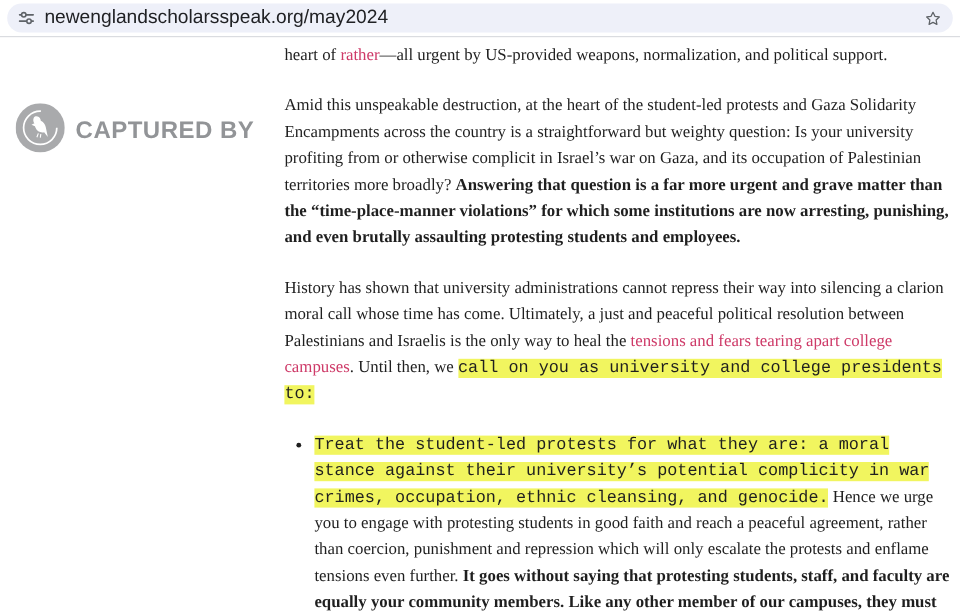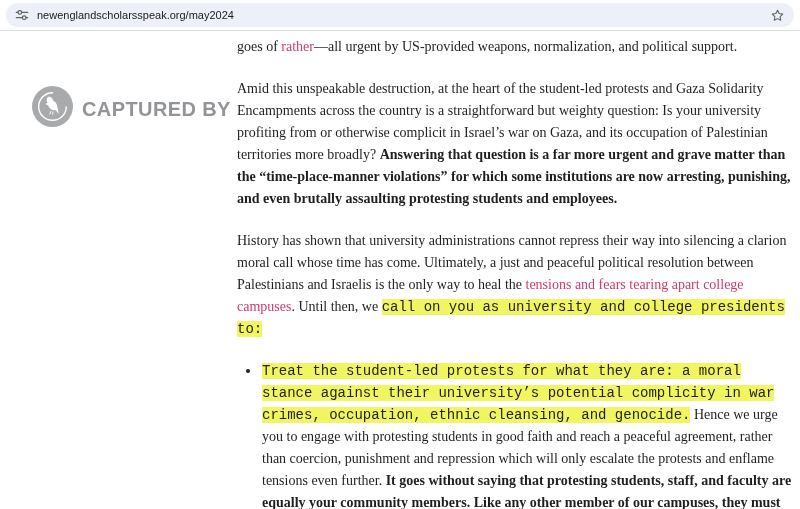--- a/index.html
+++ b/index.html
@@ -27,31 +27,31 @@
     background: #eef0f9;
     border-radius: 13px;
     display: flex;
     align-items: center;
     padding: 0 9px;
   }
   .omnibox .tune { display: flex; align-items: center; margin-right: 8px; }
   .omnibox .url {
     flex: 1;
     font-family: "Liberation Sans", sans-serif;
-    font-size: 11px;
+    font-size: 16px;
     color: #202124;
     white-space: nowrap;
     overflow: hidden;
   }
   .omnibox .star { display: flex; align-items: center; margin-left: 8px; cursor: pointer; }
 
   
   .watermark {
     position: absolute;
-    left: 32px; top: 86px;
+    left: 13px; top: 86px;
     display: flex;
     align-items: center;
     gap: 9px;
   }
   .wm-text {
     font-family: "Liberation Sans", sans-serif;
     font-weight: bold;
     font-size: 20px;
     line-height: 22px;
     color: #929497;
@@ -110,21 +110,21 @@
       <path stroke="#ffffff" stroke-width="0.9" d="M18.5 24.5l-1.2 3.2M20.5 25l-.4 3"></path>
     </svg>
   </span>
   <div class="wm-text">
     <div>CAPTURED BY</div>
   </div>
 </div>
 
 <div class="article">
 
-  <p><span>goes of </span><a class="link">rather</a><span>—all urgent by US-provided weapons, normalization, and political support.</span></p>
+  <p><span>heart of </span><a class="link">rather</a><span>—all urgent by US-provided weapons, normalization, and political support.</span></p>
 
   <p><span>Amid this unspeakable destruction, at the heart of the student-led protests and Gaza Solidarity Encampments across the country is a straightforward but weighty question: Is your university profiting from or otherwise complicit in Israel’s war on Gaza, and its occupation of Palestinian territories more broadly? </span><span class="b">Answering that question is a far more urgent and grave matter than the “time-place-manner violations” for which some institutions are now arresting, punishing, and even brutally assaulting protesting students and employees.</span></p>
 
   <p><span>History has shown that university administrations cannot repress their way into silencing a clarion moral call whose time has come. Ultimately, a just and peaceful political resolution between Palestinians and Israelis is the only way to heal the </span><a class="link">tensions and fears tearing apart college campuses</a><span>. Until then, we </span><span class="hl">call on you as university and college presidents to:</span></p>
 
   <ul>
     <li><span class="hl">Treat the student-led protests for what they are: a moral stance against their university’s potential complicity in war crimes, occupation, ethnic cleansing, and genocide.</span><span> Hence we urge you to engage with protesting students in good faith and reach a peaceful agreement, rather than coercion, punishment and repression which will only escalate the protests and enflame tensions even further. </span><span class="b">It goes without saying that protesting students, staff, and faculty are equally your community members. Like any other member of our campuses, they must be treated with dignity and respect and protected from violence, harassment, and intimidation whether by law enforcement or counterprotesters.</span></li>
   </ul>
 
 </div>

